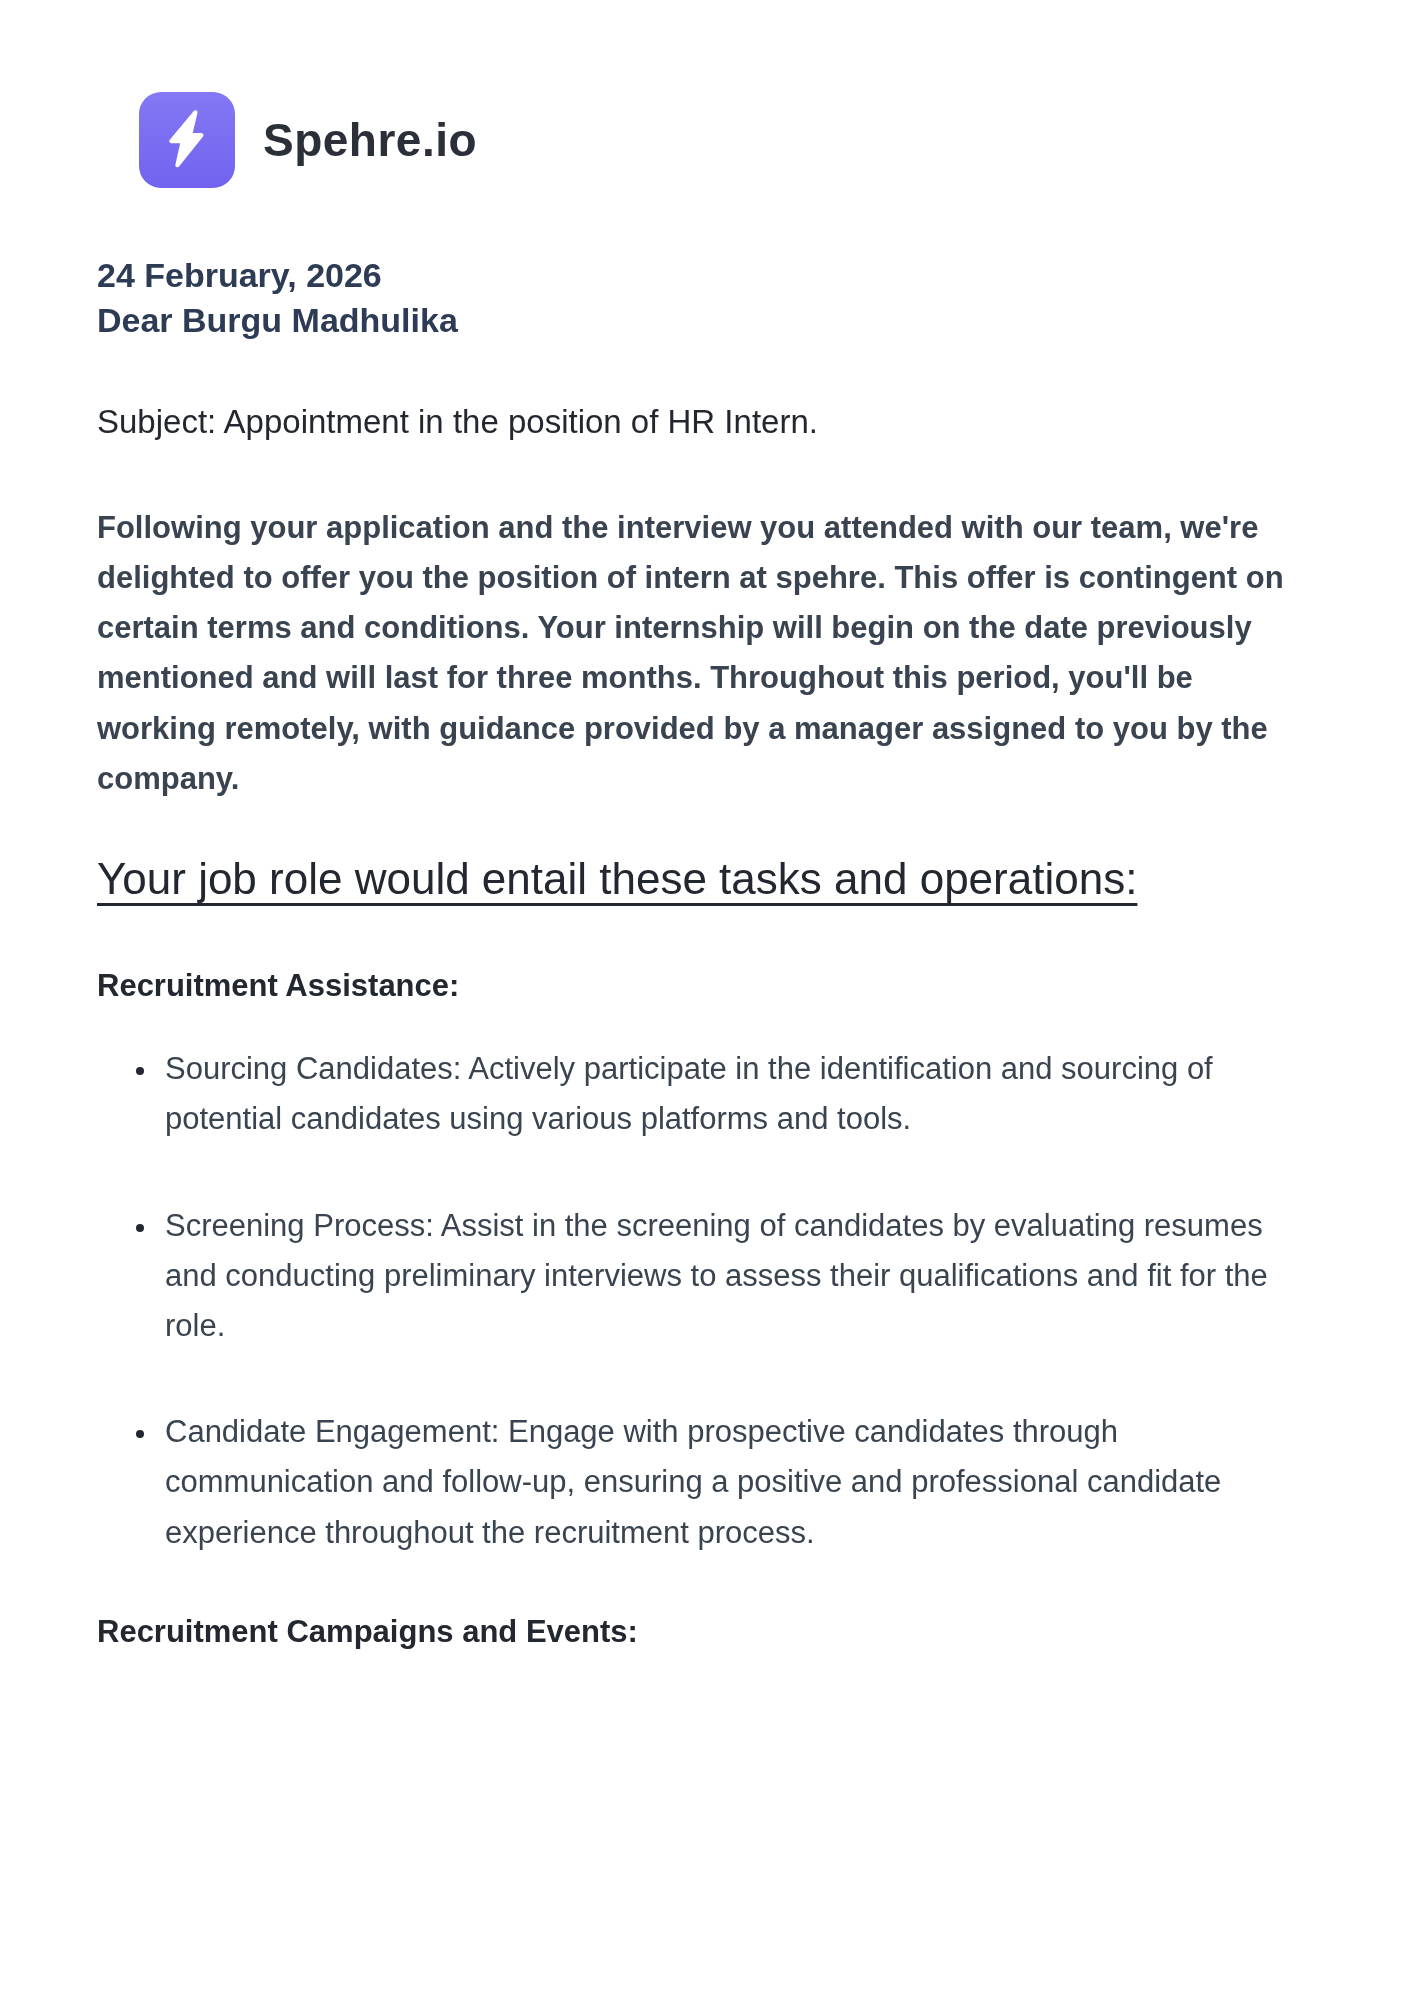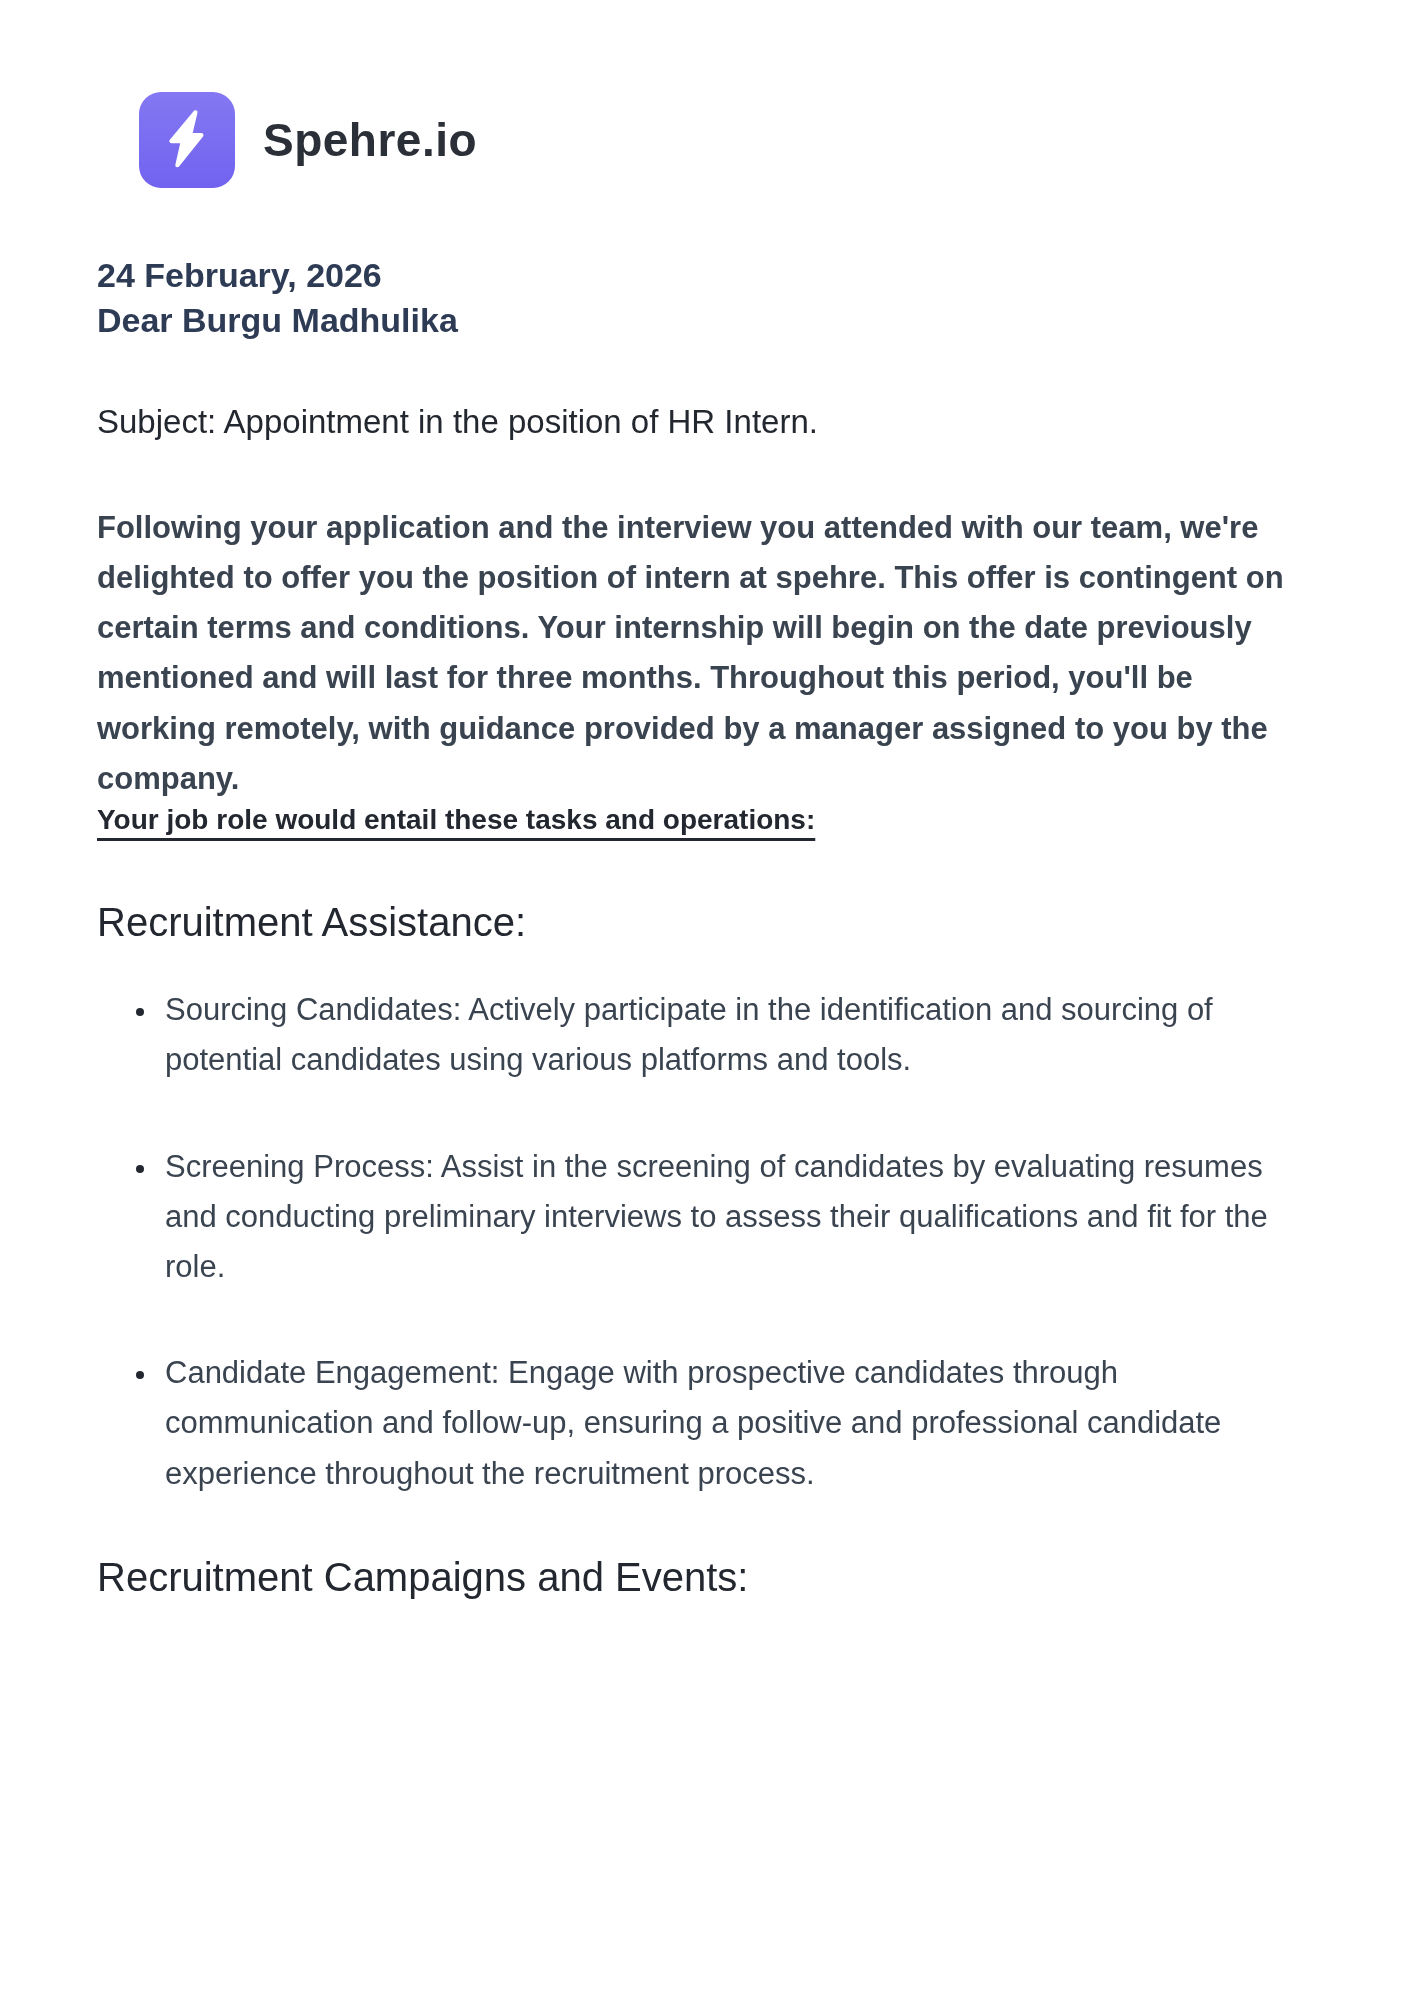--- a/index.html
+++ b/index.html
@@ -35,29 +35,30 @@
     font-size:33px; font-weight:400;
     color:var(--heading-dark,#23272f);
   }
   .intro {
     margin-top:62px; max-width:1195px;
     font-size:31px; line-height:1.62;
     color:var(--body-text,#3a4450);
     font-weight:bold;
   }
   .tasks-heading {
-    font-size:28px; font-weight:700;
+    margin-top:50px;
+    font-size:44px; font-weight:400;
     color:var(--heading-dark,#23272f);
     text-decoration:underline;
     text-decoration-thickness:3px;
     text-underline-offset:9px;
   }
   .subheading {
     margin-top:64px;
-    font-size:40px; font-weight:400;
+    font-size:31px; font-weight:700;
     color:var(--heading-dark,#262c37);
   }
   ul.bullets {
     margin-top:40px; padding-left:62px;
     list-style:disc outside;
   }
   ul.bullets li {
     font-size:31px; line-height:1.62;
     color:var(--body-text,#3a4450);
     max-width:1135px;

